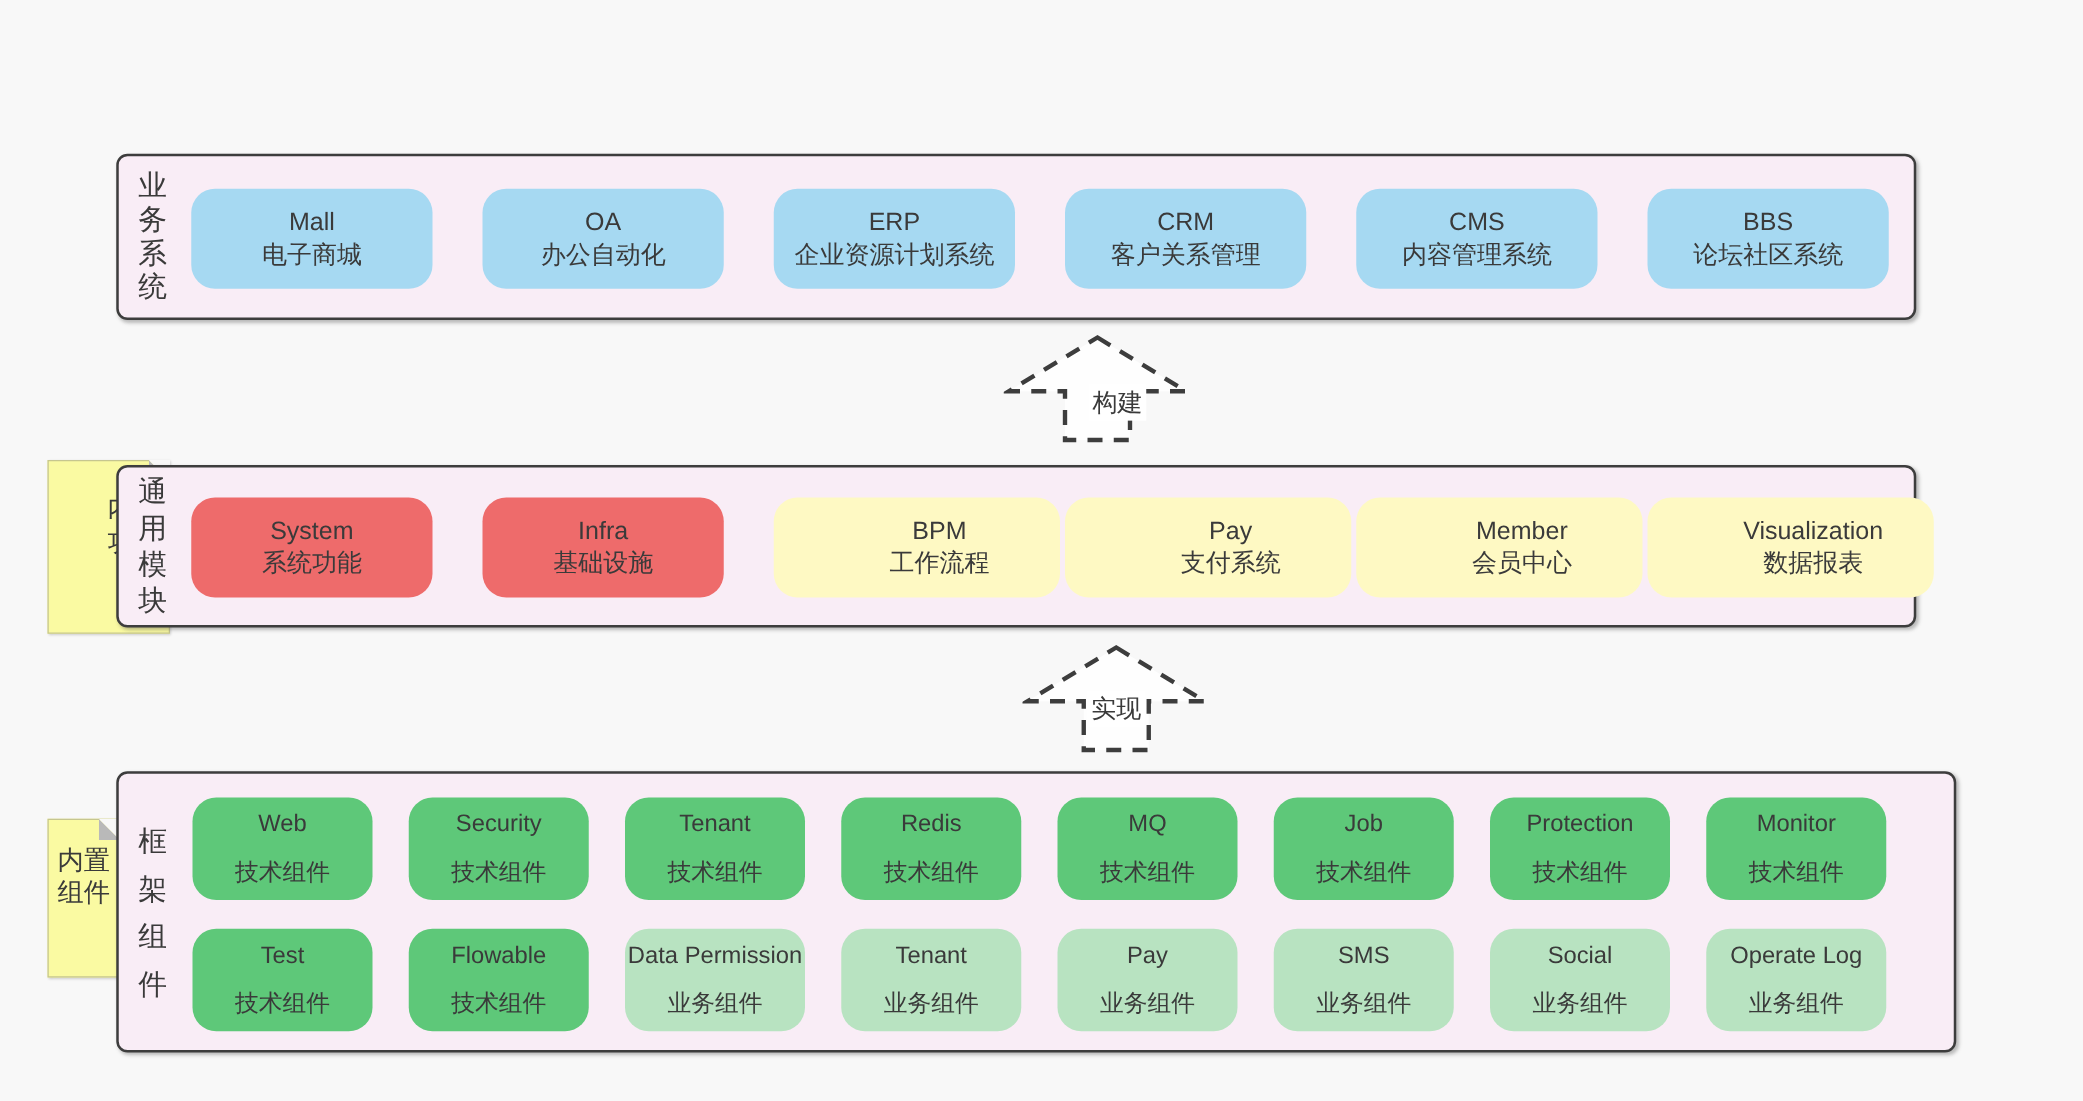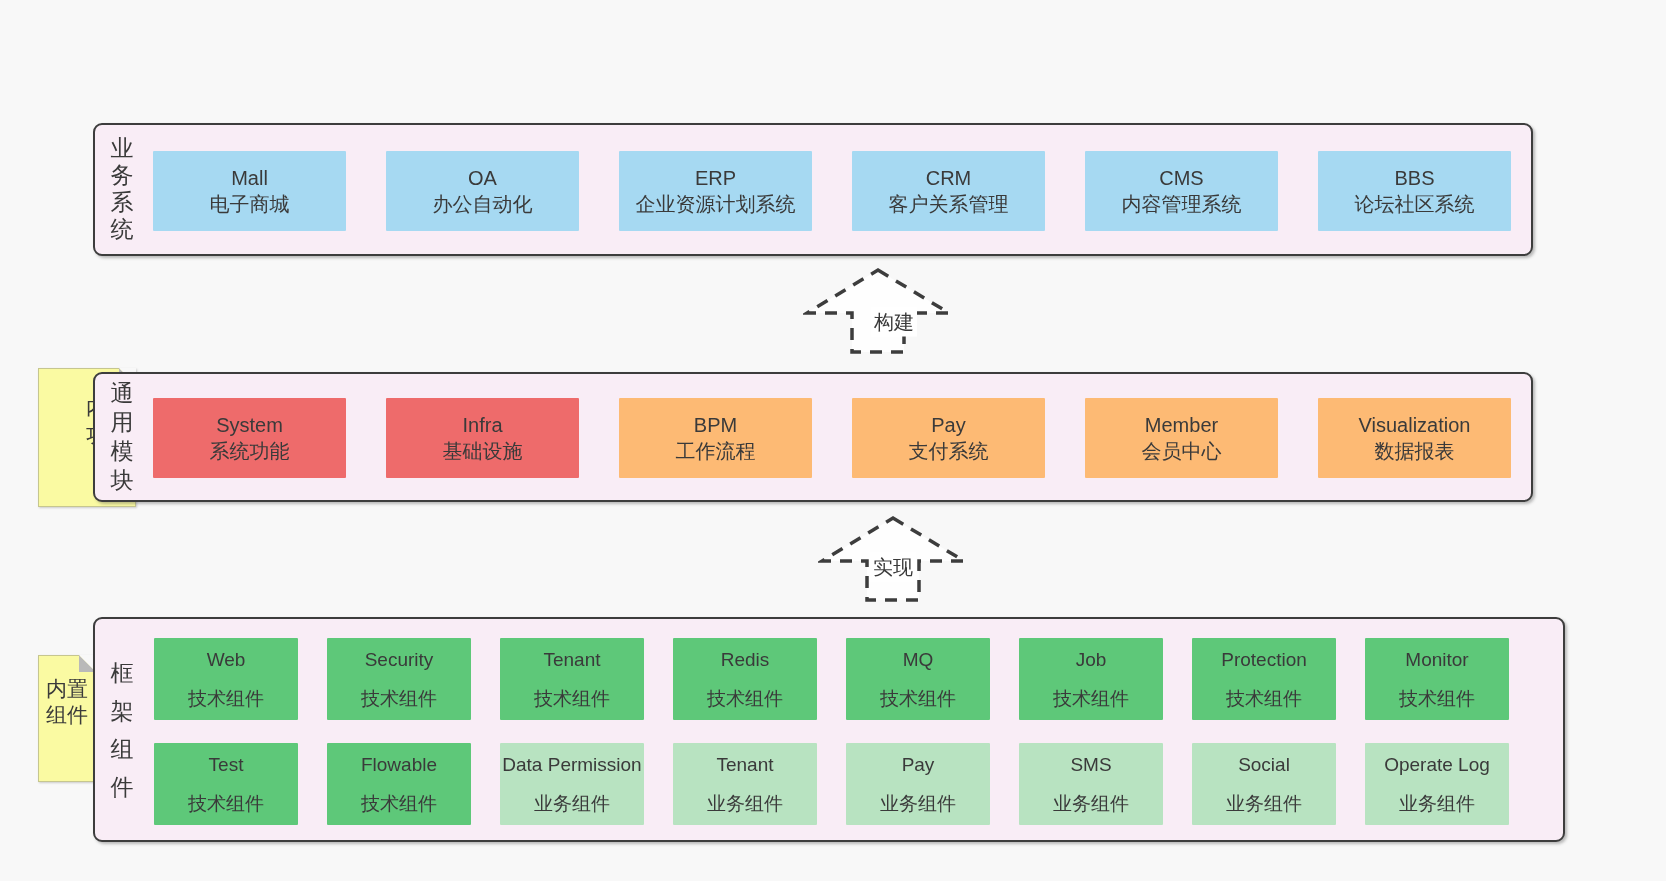--- a/index.html
+++ b/index.html
@@ -36,32 +36,32 @@
   #panel-framework .v-label { left:12px; top:35px; line-height:38px; }
 
   
   .box {
     position:absolute;
     display:flex;
     flex-direction:column;
     align-items:center;
     justify-content:center;
     text-align:center;
-    border-radius:1px;
+    border-radius:19px;
   }
   .sys-box { width:193px; height:80px; font-size:20px; line-height:26px; }
   .fw-box  { width:144px; height:82px; font-size:19px; line-height:23px; }
   #panel-business .sys-box { top:26px; }
   #panel-modules  .sys-box { top:24px; }
   .fw-row1 { top:19px;gap:16px; }
   .fw-row2 { top:124px;gap:16px; }
 
   .b-blue  { background:#a6d9f2; }
   .b-red   { background:#ee6b6b; }
-  .b-pink  { background:#fdba74; }
+  .b-pink  { background:#fef9c3;padding-left:36px; }
   .g-dark  { background:#5ec879; }
   .g-light { background:#b8e3c1; }
 
   
   .sticky {
     position:absolute;
     width:56px;
     background:#fafaa2;
     border:1px solid #c6c68f;
     box-shadow:1px 1px 2px rgba(0,0,0,.18);

